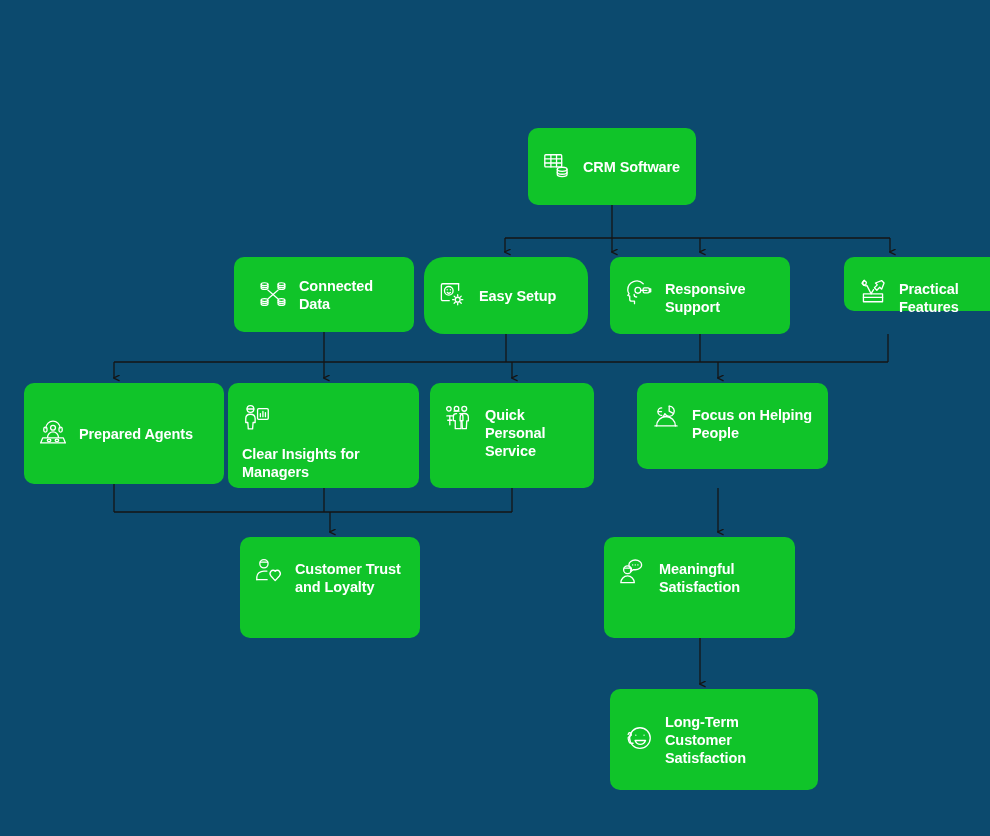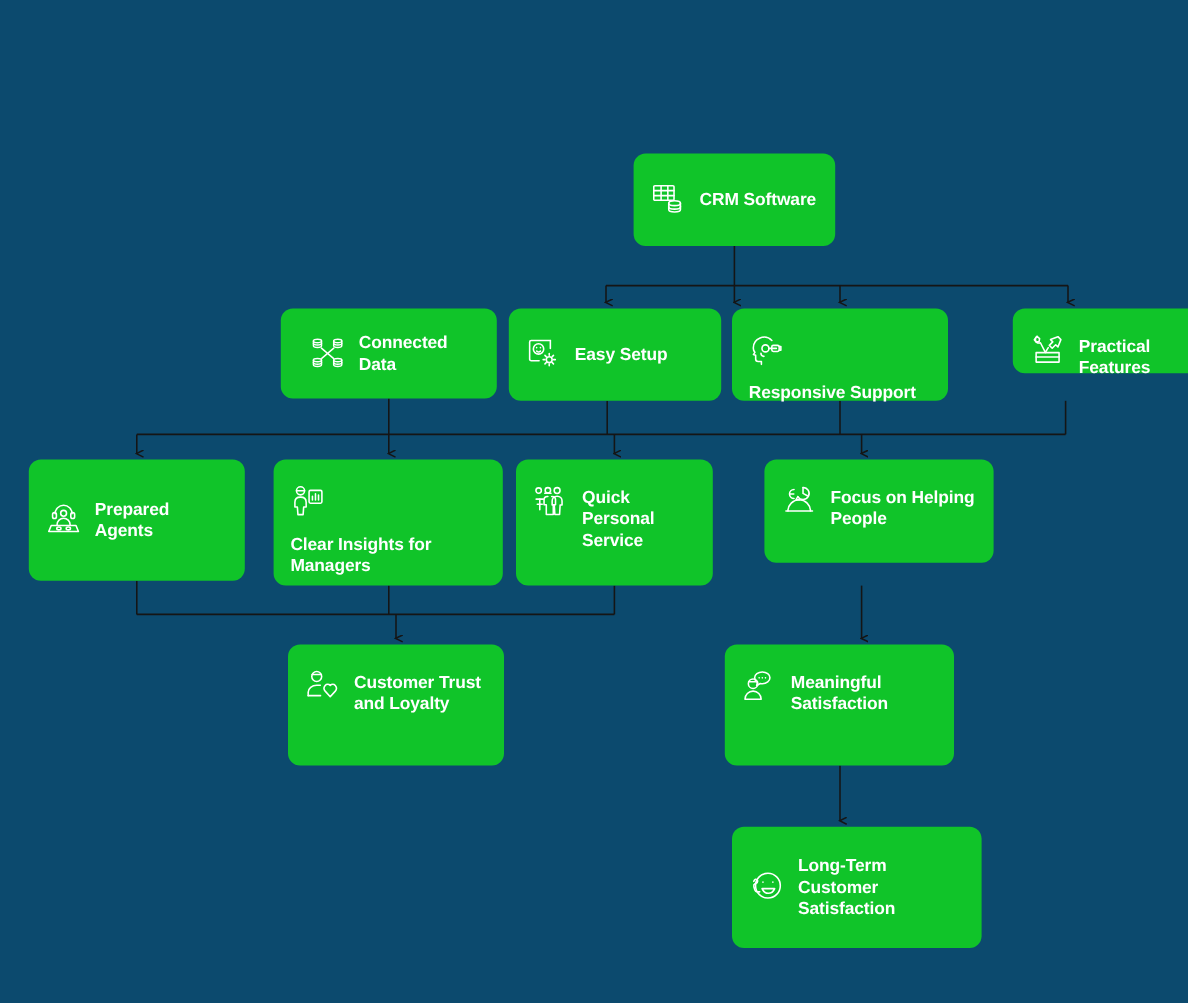--- a/index.html
+++ b/index.html
@@ -113,35 +113,35 @@
         <path d="M3.4 24.6c0 .8 1.6 1.5 3.6 1.5s3.6-.7 3.6-1.5"></path>
         <ellipse cx="25" cy="22.5" rx="3.6" ry="1.5"></ellipse>
         <path d="M21.4 22.5v4.2c0 .8 1.6 1.5 3.6 1.5s3.6-.7 3.6-1.5v-4.2"></path>
         <path d="M21.4 24.6c0 .8 1.6 1.5 3.6 1.5s3.6-.7 3.6-1.5"></path>
         <path d="M10.5 11.8L21.2 21M21.5 11.8L10.8 21"></path>
       </svg>
     </span>
     <span class="lbl">Connected Data</span>
   </div>
 
-  <div class="node vcenter" style="left:424px; top:257px; width:177px; height:77px;">
+  <div class="node vcenter" style="left:424px; top:257px; width:164px; height:77px;border-radius:20px;">
     <span class="ico">
       <svg viewBox="0 0 32 32" fill="none" stroke="#ffffff" stroke-width="1.4" stroke-linecap="round" stroke-linejoin="round">
         <path d="M22 4H5a1.4 1.4 0 0 0-1.4 1.4v15.2A1.4 1.4 0 0 0 5 22h7"></path>
         <path d="M22 4v7"></path>
         <circle cx="11.5" cy="11.5" r="4.6"></circle>
         <path d="M9.8 10.3v.1M13.2 10.3v.1M9.9 13.4a2.4 2.4 0 0 0 3.3 0"></path>
         <circle cx="21" cy="21" r="2.6"></circle>
         <path d="M21 15.6v1.6M21 24.8v1.6M26.4 21h-1.6M17.2 21h-1.6M24.8 17.2l-1.1 1.1M18.3 23.7l-1.1 1.1M24.8 24.8l-1.1-1.1M18.3 18.3l-1.1-1.1"></path>
       </svg>
     </span>
     <span class="lbl">Easy Setup</span>
   </div>
 
-  <div class="node" style="left:610px; top:257px; width:180px; height:77px;flex-direction:column;">
+  <div class="node" style="left:610px; top:257px; width:180px; height:77px;">
     <span class="ico">
       <svg viewBox="0 0 32 32" fill="none" stroke="#ffffff" stroke-width="1.4" stroke-linecap="round" stroke-linejoin="round">
         <path d="M20.5 7.2A9.6 9.6 0 0 0 4 13.8c0 2 .6 3 1.4 3.9l-1.3 2 2 .7v3.2c0 1.2 1 2.2 2.2 2.2h2.9v2.6"></path>
         <circle cx="14.8" cy="14.2" r="3.1"></circle>
         <path d="M17.9 14.2h6.6"></path>
         <rect x="20.4" y="11.5" width="6.6" height="5.4" rx="1.4"></rect>
         <path d="M27 12.6h1.5v3.2H27"></path>
         <path d="M10.8 18.6c0 1.5 1.2 2.7 2.7 2.7"></path>
       </svg>
     </span>
@@ -155,21 +155,21 @@
         <path d="M6.6 3.6l2.3 1.9-.5 2.6-2.6.5-1.6-2.1z"></path>
         <path d="M18.6 6.4l6.6-2.6 2.6 2.6-2.6 6.6-2-2-3.1 3.1-2.6-2.6 3.1-3.1z"></path>
         <path d="M16.6 13.5l-2.6 4.3"></path>
         <path d="M5.8 18h20.4v8.4H5.8z"></path>
         <path d="M5.8 21.8h20.4"></path>
       </svg>
     </span>
     <span class="lbl">Practical Features</span>
   </div>
 
-  <div class="node vcenter" style="left:24px; top:383px; width:180px; height:101px;">
+  <div class="node vcenter" style="left:24px; top:383px; width:200px; height:101px;">
     <span class="ico">
       <svg viewBox="0 0 32 32" fill="none" stroke="#ffffff" stroke-width="1.4" stroke-linecap="round" stroke-linejoin="round">
         <path d="M8.5 10.8a7.5 7.5 0 0 1 15 0"></path>
         <rect x="6.2" y="9.8" width="3.4" height="5.2" rx="1.6"></rect>
         <rect x="22.4" y="9.8" width="3.4" height="5.2" rx="1.6"></rect>
         <circle cx="16" cy="10.4" r="2.6"></circle>
         <path d="M10.2 20.6a5.8 5.8 0 0 1 11.6 0"></path>
         <path d="M5 21.2h22l2.2 5.4H2.8z"></path>
         <ellipse cx="11.8" cy="23.8" rx="1.9" ry="1.3"></ellipse>
         <ellipse cx="20.2" cy="23.8" rx="1.9" ry="1.3"></ellipse>

